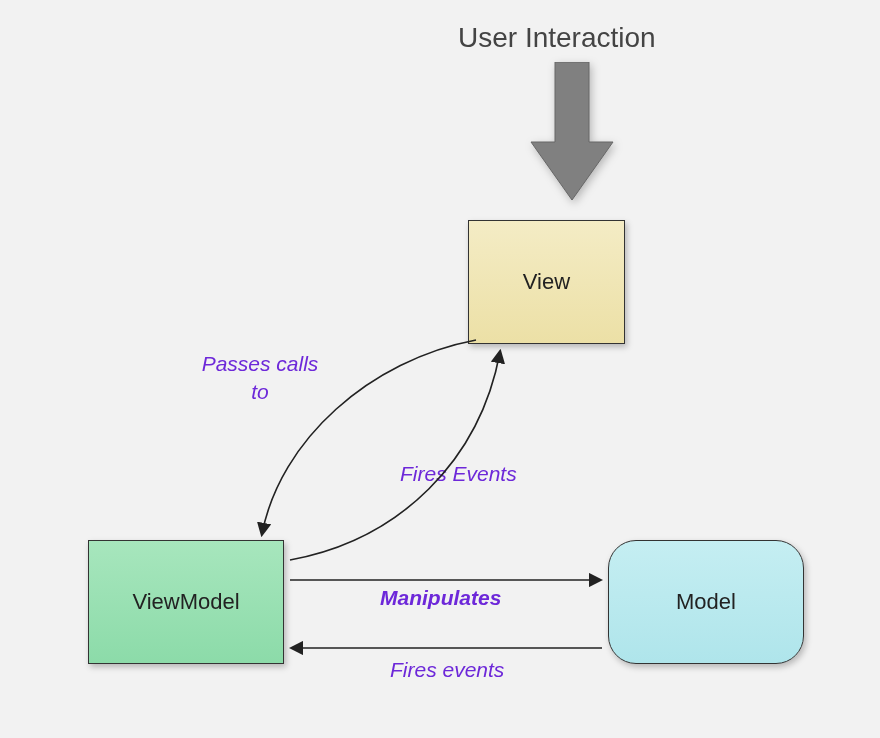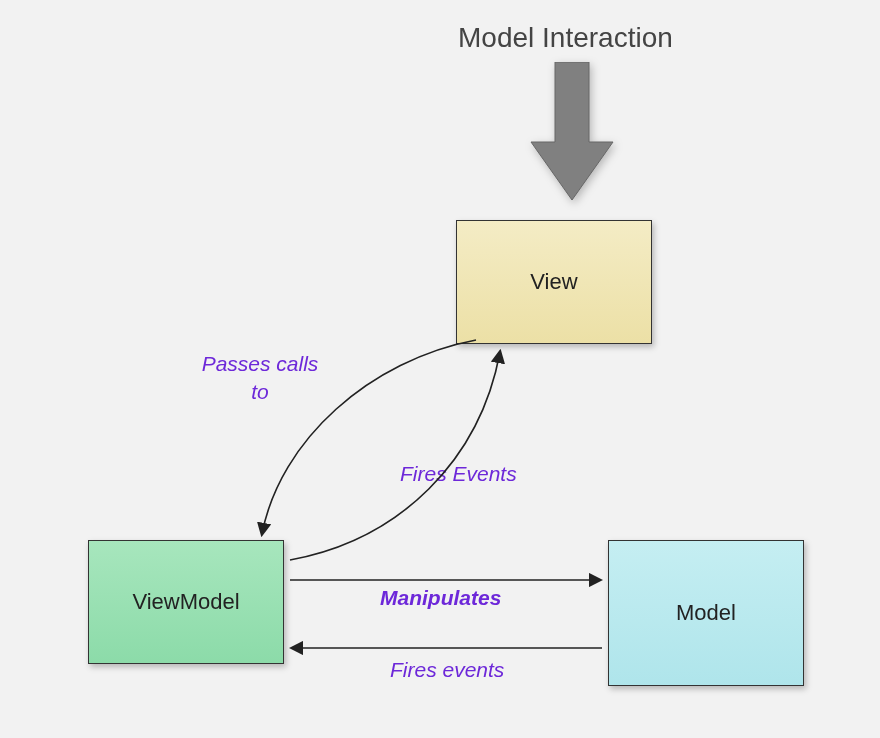--- a/index.html
+++ b/index.html
@@ -15,39 +15,40 @@
       position: absolute;
       border: 1px solid #333;
       display: flex;
       align-items: center;
       justify-content: center;
       font-size: 22px;
       color: #222;
       box-shadow: 2px 3px 6px rgba(0,0,0,0.25);
     }
     .box-view {
-      left: 456px;
+      left: 468px;
       top: 220px;
-      width: 196px;
+      width: 157px;
       height: 124px;
       background: linear-gradient(to bottom, #f4ecc5, #ece0a6);
     }
     .box-viewmodel {
       left: 88px;
       top: 540px;
       width: 196px;
       height: 124px;
       background: linear-gradient(to bottom, #a7e6bd, #8cdba9);
     }
     .box-model {
       left: 608px;
       top: 540px;
       width: 196px;
-      height: 146px;
+      height: 124px;
       background: linear-gradient(to bottom, #c5eef2, #afe5eb);
+      border-radius: 28px;
     }
     .title {
       position: absolute;
       font-size: 28px;
       color: #444;
       left: 458px;
       top: 22px;
     }
     .label {
       position: absolute;
@@ -86,21 +87,21 @@
     .big-arrow {
       position: absolute;
       left: 527px;
       top: 62px;
       filter: drop-shadow(2px 3px 4px rgba(0,0,0,0.25));
     }
   </style>
 </head>
 <body>
 
-<div class="title">Model Interaction</div>
+<div class="title">User Interaction</div>
 
 <div class="big-arrow">
   <svg width="90" height="140" viewBox="0 0 90 140">
     <path d="M 28 0 L 62 0 L 62 80 L 86 80 L 45 138 L 4 80 L 28 80 Z" fill="#808080" stroke="#666" stroke-width="1"></path>
   </svg>
 </div>
 
 <div class="box box-view">
   <span>View</span>
 </div>

